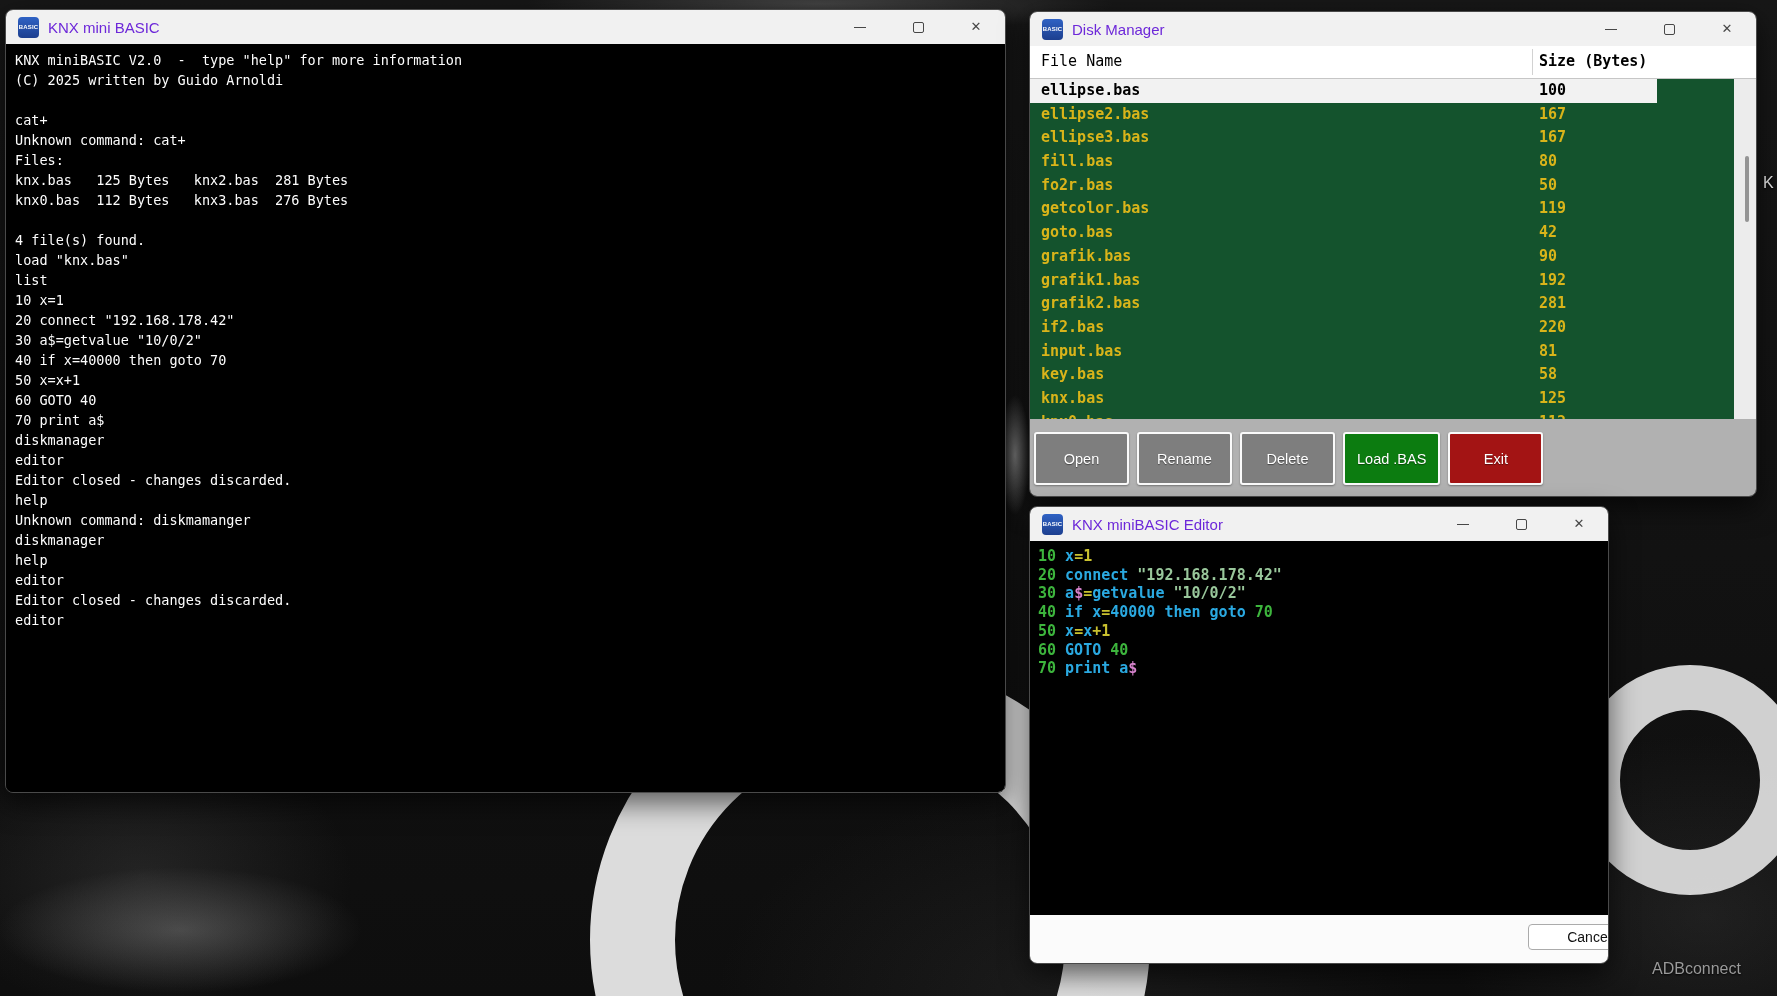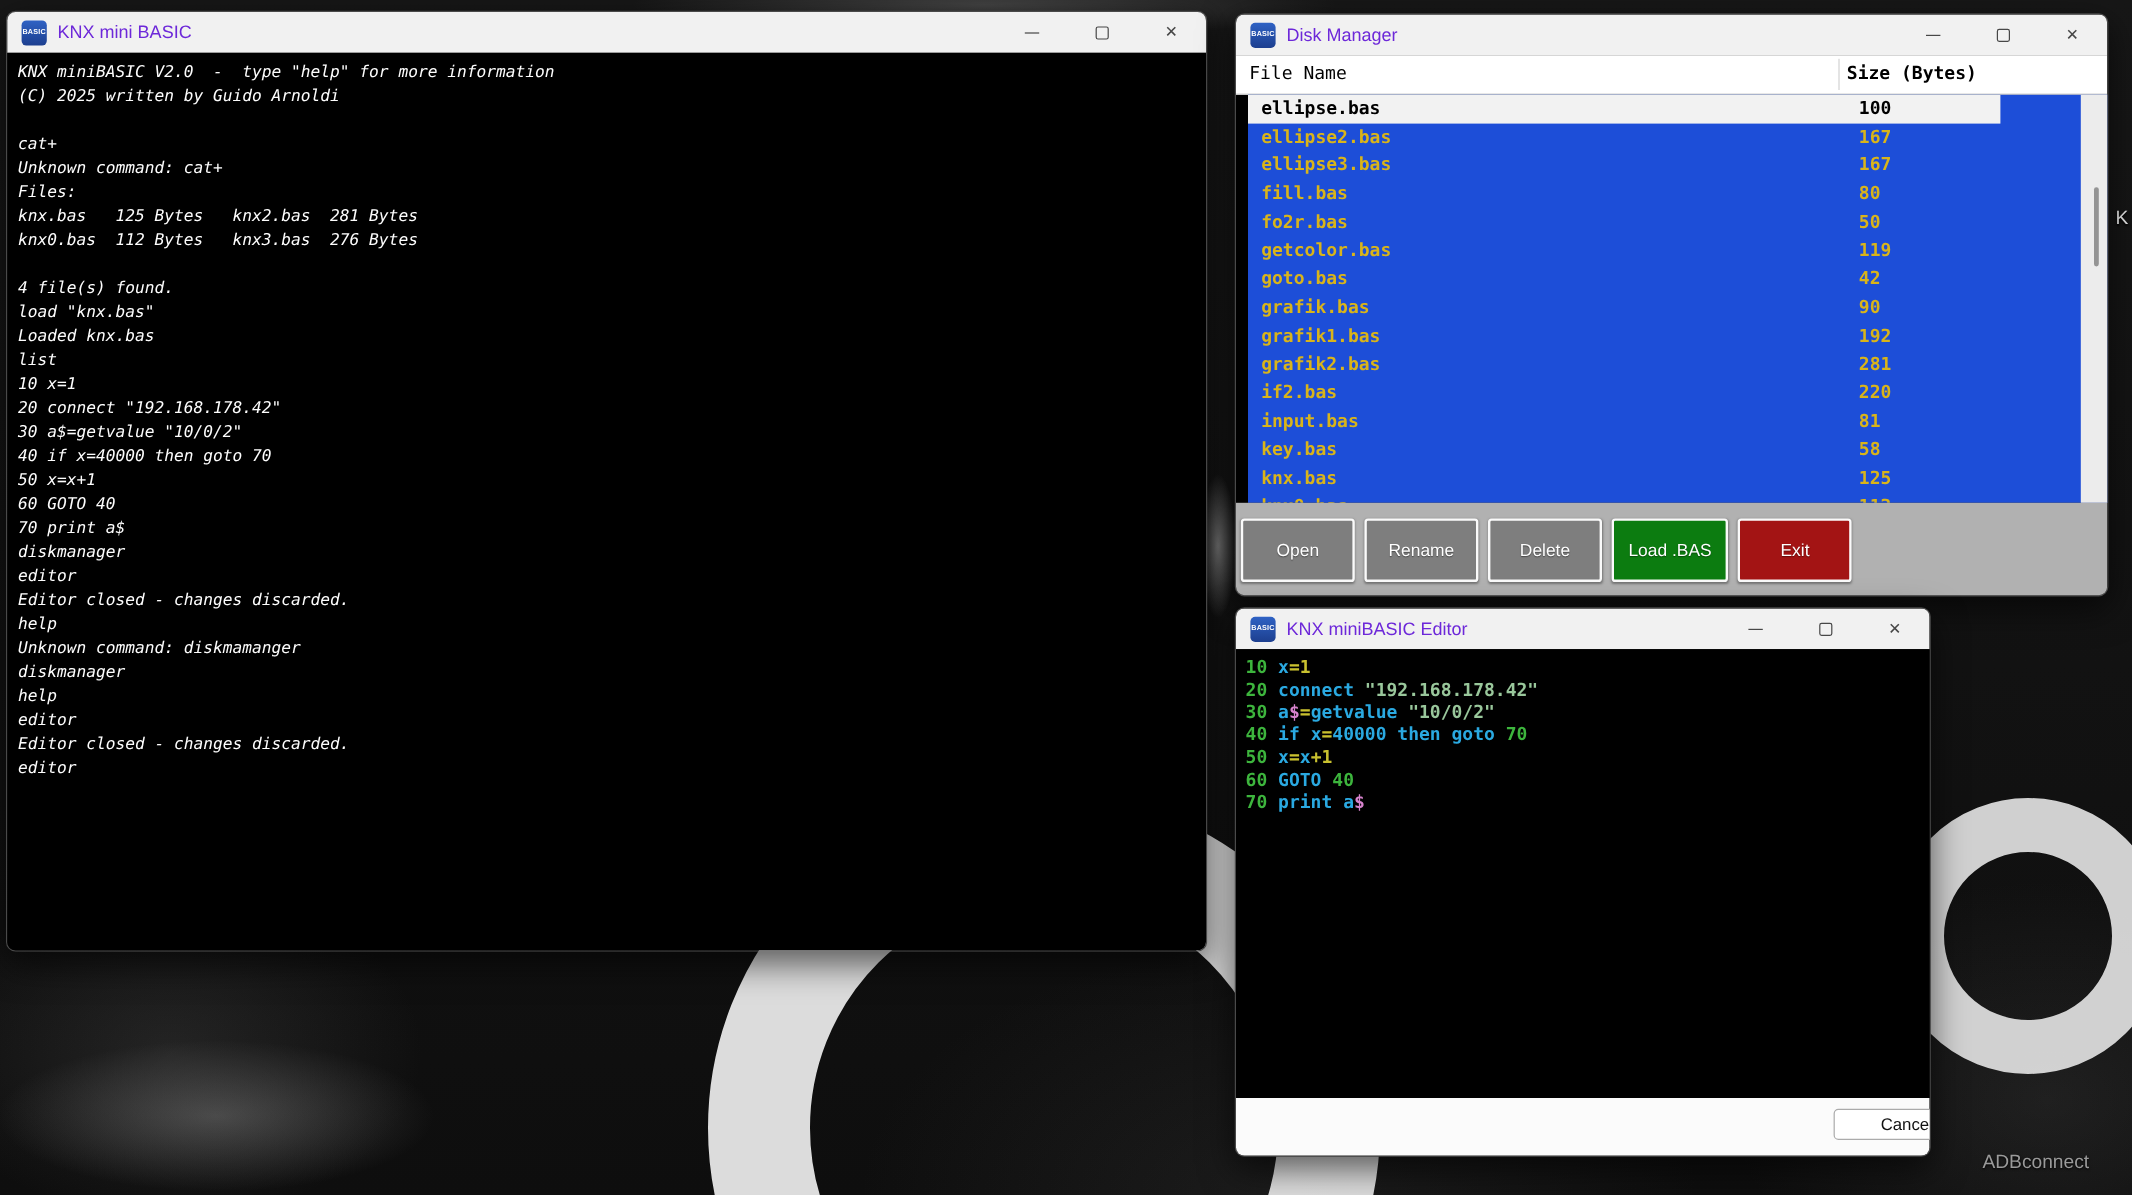--- a/index.html
+++ b/index.html
@@ -29,28 +29,28 @@
     margin-right:9px;flex:0 0 auto;letter-spacing:.2px;}
   .title-text{font-size:15px;color:#6d28d9;white-space:nowrap;}
   .win-controls{margin-left:auto;display:flex;align-items:center;gap:44px;margin-right:22px;}
   .ctl{width:14px;height:14px;position:relative;display:inline-block;cursor:default;}
   .ctl-min::after{content:"";position:absolute;left:1px;right:1px;top:7px;border-top:1px solid #474747;}
   .ctl-max::after{content:"";position:absolute;left:2px;top:2px;width:9px;height:9px;border:1px solid #474747;border-radius:2px;}
   .ctl-close{font-size:13px;color:#474747;line-height:14px;text-align:center;}
   
   .terminal-body{background:#000;height:calc(100% - 34px);padding:6px 9px;box-sizing:border-box;}
   .term-line{font-family:"DejaVu Sans Mono",monospace;font-size:13.5px;line-height:20px;min-height:20px;
-    color:#fdfdfd;white-space:pre;font-style:italic;}
+    color:#fdfdfd;white-space:pre;}
   
   .dm-headerrow{position:absolute;left:0;top:34px;width:100%;height:33px;background:#fff;
     border-bottom:1px solid #c6c6c6;box-sizing:border-box;}
   .dm-headerrow .hname{position:absolute;left:11px;top:6px;font-family:"DejaVu Sans Mono",monospace;font-weight:400;font-size:15px;color:#000;}
   .dm-headerrow .hsize{position:absolute;left:509px;top:6px;font-family:"DejaVu Sans Mono",monospace;font-weight:700;font-size:15px;color:#000;}
   .dm-headerrow .hdiv{position:absolute;left:502px;top:3px;bottom:3px;border-left:1px solid #d2d2d2;}
-  .dm-list{position:absolute;left:10px;top:67px;width:100%;height:340px;background:#1d4ed8;overflow:hidden;}
+  .dm-list{position:absolute;left:0;top:67px;width:100%;height:340px;background:#14532d;overflow:hidden;}
   .file-row{position:relative;height:23.7px;}
   .file-row .fname{position:absolute;left:11px;top:2px;font-family:"DejaVu Sans Mono",monospace;font-weight:700;font-size:15px;color:#d9b41a;}
   .file-row .fsize{position:absolute;left:509px;top:2px;font-family:"DejaVu Sans Mono",monospace;font-weight:700;font-size:15px;color:#d9b41a;}
   .file-row.selected{background:#f2f2f2;width:627px;}
   .file-row.selected .fname,.file-row.selected .fsize{color:#000;}
   .dm-scroll{position:absolute;left:704px;top:67px;width:24px;height:340px;background:#ececec;}
   .dm-thumb{position:absolute;left:11px;top:77px;width:4px;height:66px;background:#949494;border-radius:2px;}
   .dm-band{position:absolute;left:0;top:407px;width:100%;height:79px;background:#b1b1b1;
     display:flex;align-items:center;gap:8px;padding-left:4px;box-sizing:border-box;}
   .dm-btn{min-width:95px;height:53px;border:2px solid #fafafa;border-radius:3px;color:#fff;
@@ -92,21 +92,20 @@
         <div class="term-line">(C) 2025 written by Guido Arnoldi</div>
         <div class="term-line"></div>
         <div class="term-line">cat+</div>
         <div class="term-line">Unknown command: cat+</div>
         <div class="term-line">Files:</div>
         <div class="term-line">knx.bas   125 Bytes   knx2.bas  281 Bytes</div>
         <div class="term-line">knx0.bas  112 Bytes   knx3.bas  276 Bytes</div>
         <div class="term-line"></div>
         <div class="term-line">4 file(s) found.</div>
         <div class="term-line">load "knx.bas"</div>
-        <div class="term-line">Loaded knx.bas</div>
         <div class="term-line">list</div>
         <div class="term-line">10 x=1</div>
         <div class="term-line">20 connect "192.168.178.42"</div>
         <div class="term-line">30 a$=getvalue "10/0/2"</div>
         <div class="term-line">40 if x=40000 then goto 70</div>
         <div class="term-line">50 x=x+1</div>
         <div class="term-line">60 GOTO 40</div>
         <div class="term-line">70 print a$</div>
         <div class="term-line">diskmanager</div>
         <div class="term-line">editor</div>

